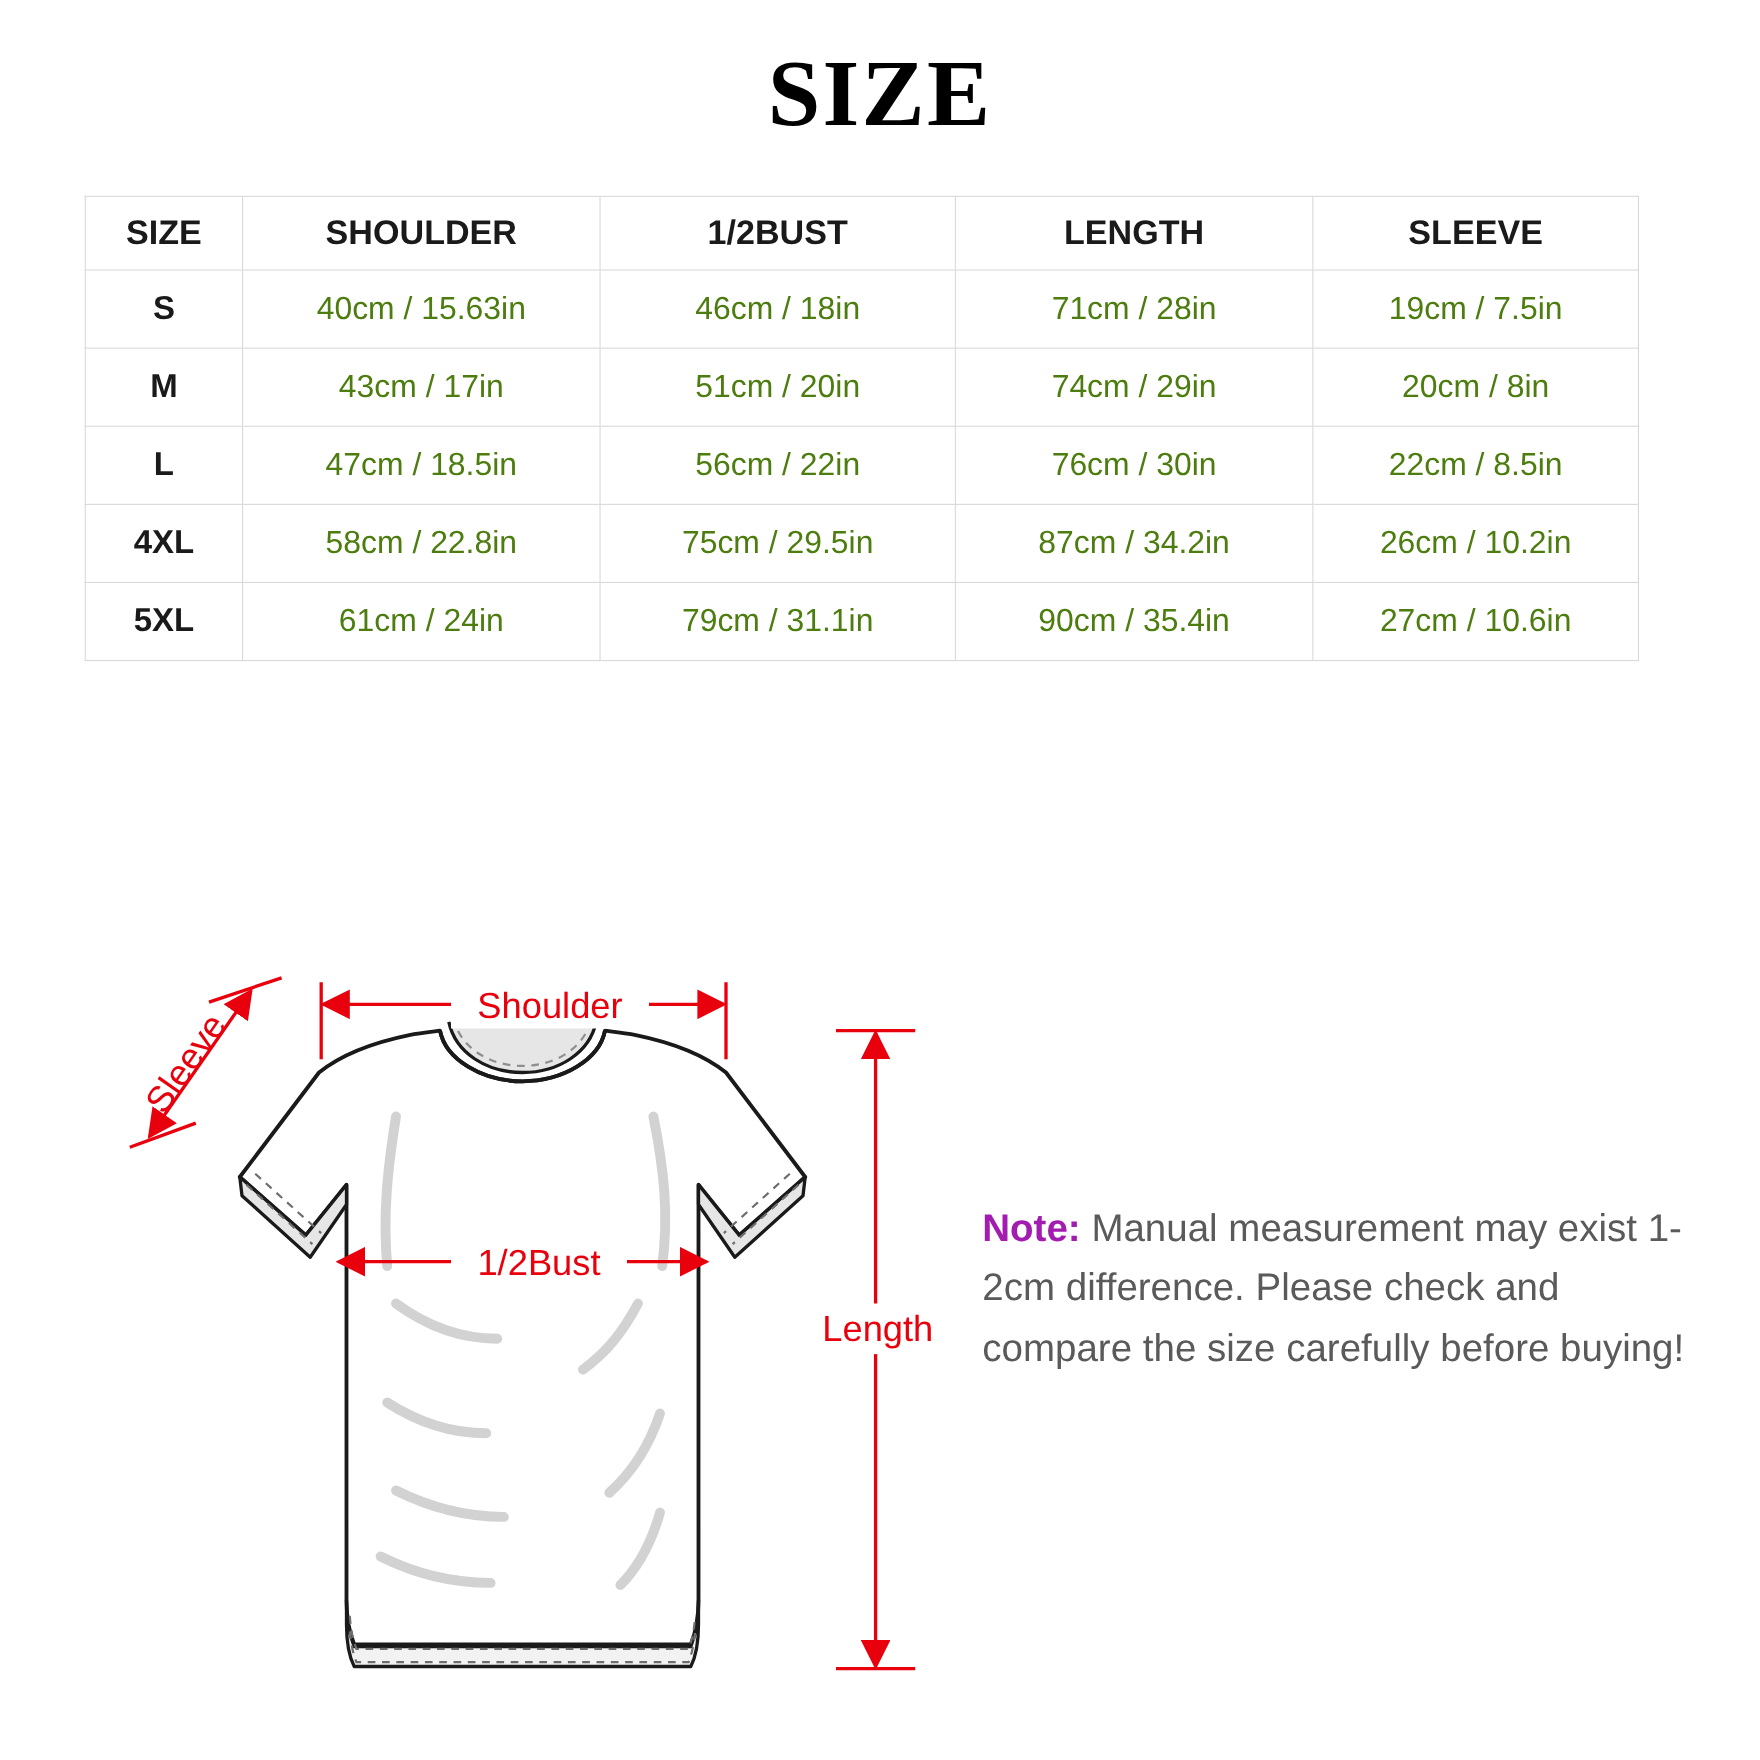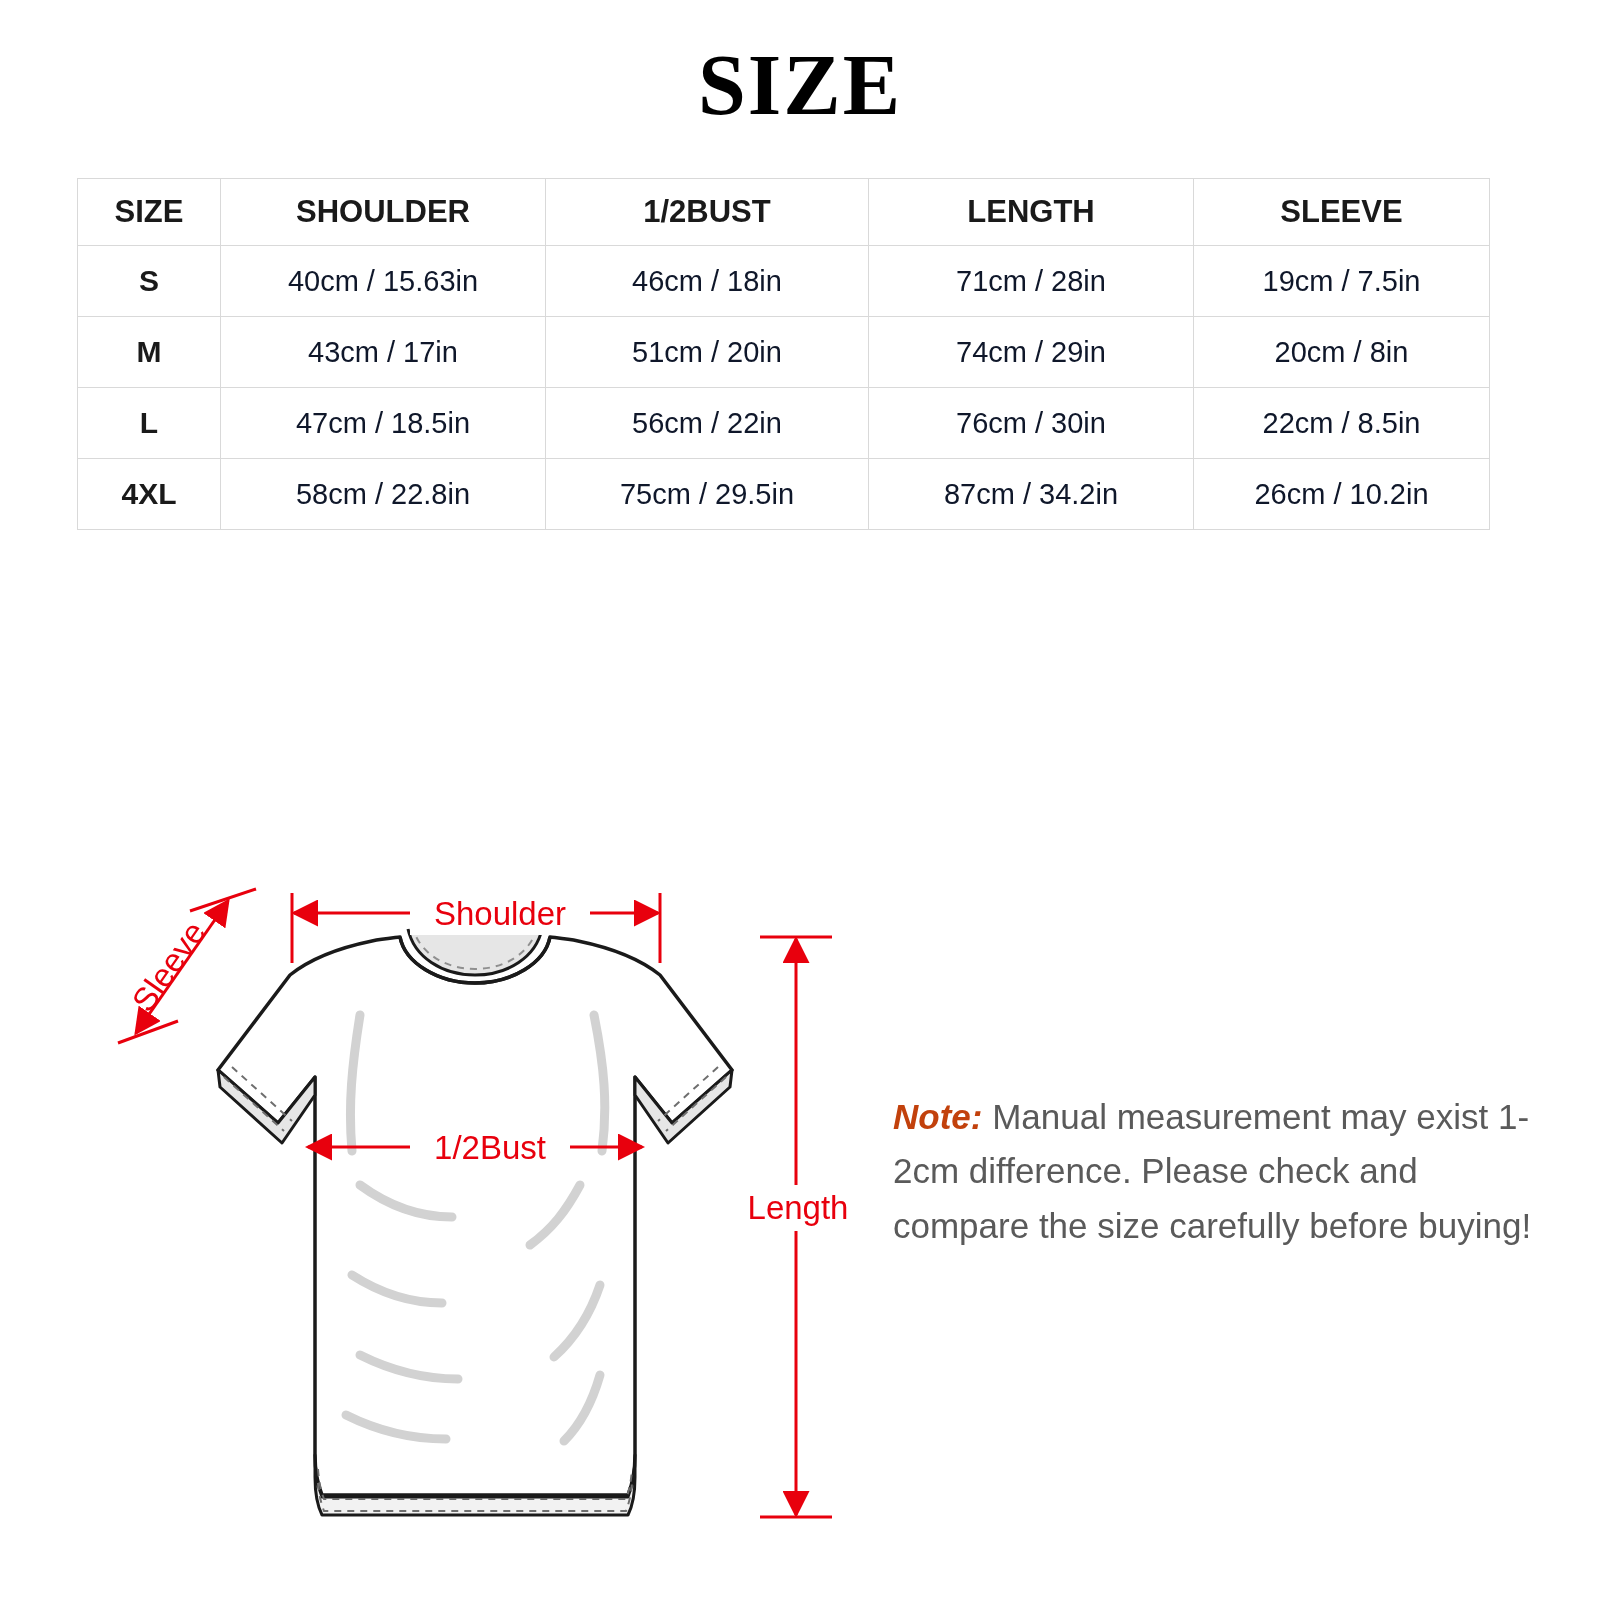--- a/index.html
+++ b/index.html
@@ -56,21 +56,21 @@
     color: #1a1a1a;
     height: 66px;
   }
   table.size-table td.size-col {
     font-size: 30px;
     font-weight: bold;
     color: #1a1a1a;
   }
   table.size-table td.val {
     font-size: 29px;
-    color: #0f172a;
+    color: #4d7c0f;
     font-weight: normal;
   }
   col.c-size { width: 143px; }
   col.c-shoulder { width: 325px; }
   col.c-bust { width: 323px; }
   col.c-length { width: 325px; }
   col.c-sleeve { width: 296px; }
 
   
   .illustration {
@@ -86,23 +86,22 @@
   .note {
     position: absolute;
     top: 1090px;
     left: 893px;
     width: 640px;
     font-size: 35px;
     line-height: 1.55;
     color: #5a5a5a;
   }
   .note b {
-    color: #c2410c;
-    font-weight: bold;
-    font-style: italic;
+    color: #a21caf;
+    font-weight: bold;
   }
 </style>
 </head>
 <body>
 
 <div class="title">SIZE</div>
 
 <div class="table-wrap">
   <table class="size-table">
     <colgroup>
@@ -142,20 +141,27 @@
         <td class="val">56cm / 22in</td>
         <td class="val">76cm / 30in</td>
         <td class="val">22cm / 8.5in</td>
       </tr>
       <tr>
         <td class="size-col">4XL</td>
         <td class="val">58cm / 22.8in</td>
         <td class="val">75cm / 29.5in</td>
         <td class="val">87cm / 34.2in</td>
         <td class="val">26cm / 10.2in</td>
+      </tr>
+      <tr>
+        <td class="size-col">5XL</td>
+        <td class="val">61cm / 24in</td>
+        <td class="val">79cm / 31.1in</td>
+        <td class="val">90cm / 35.4in</td>
+        <td class="val">27cm / 10.6in</td>
       </tr>
     </tbody>
   </table>
 </div>
 
 <div class="illustration">
   <svg width="800" height="700" viewBox="0 0 800 700" xmlns="http://www.w3.org/2000/svg">
     <defs>
       <marker id="arrowRed" markerWidth="9" markerHeight="9" refX="8" refY="4.5" orient="auto">
         <path d="M0,0 L9,4.5 L0,9 z" fill="#e8000d"></path>

